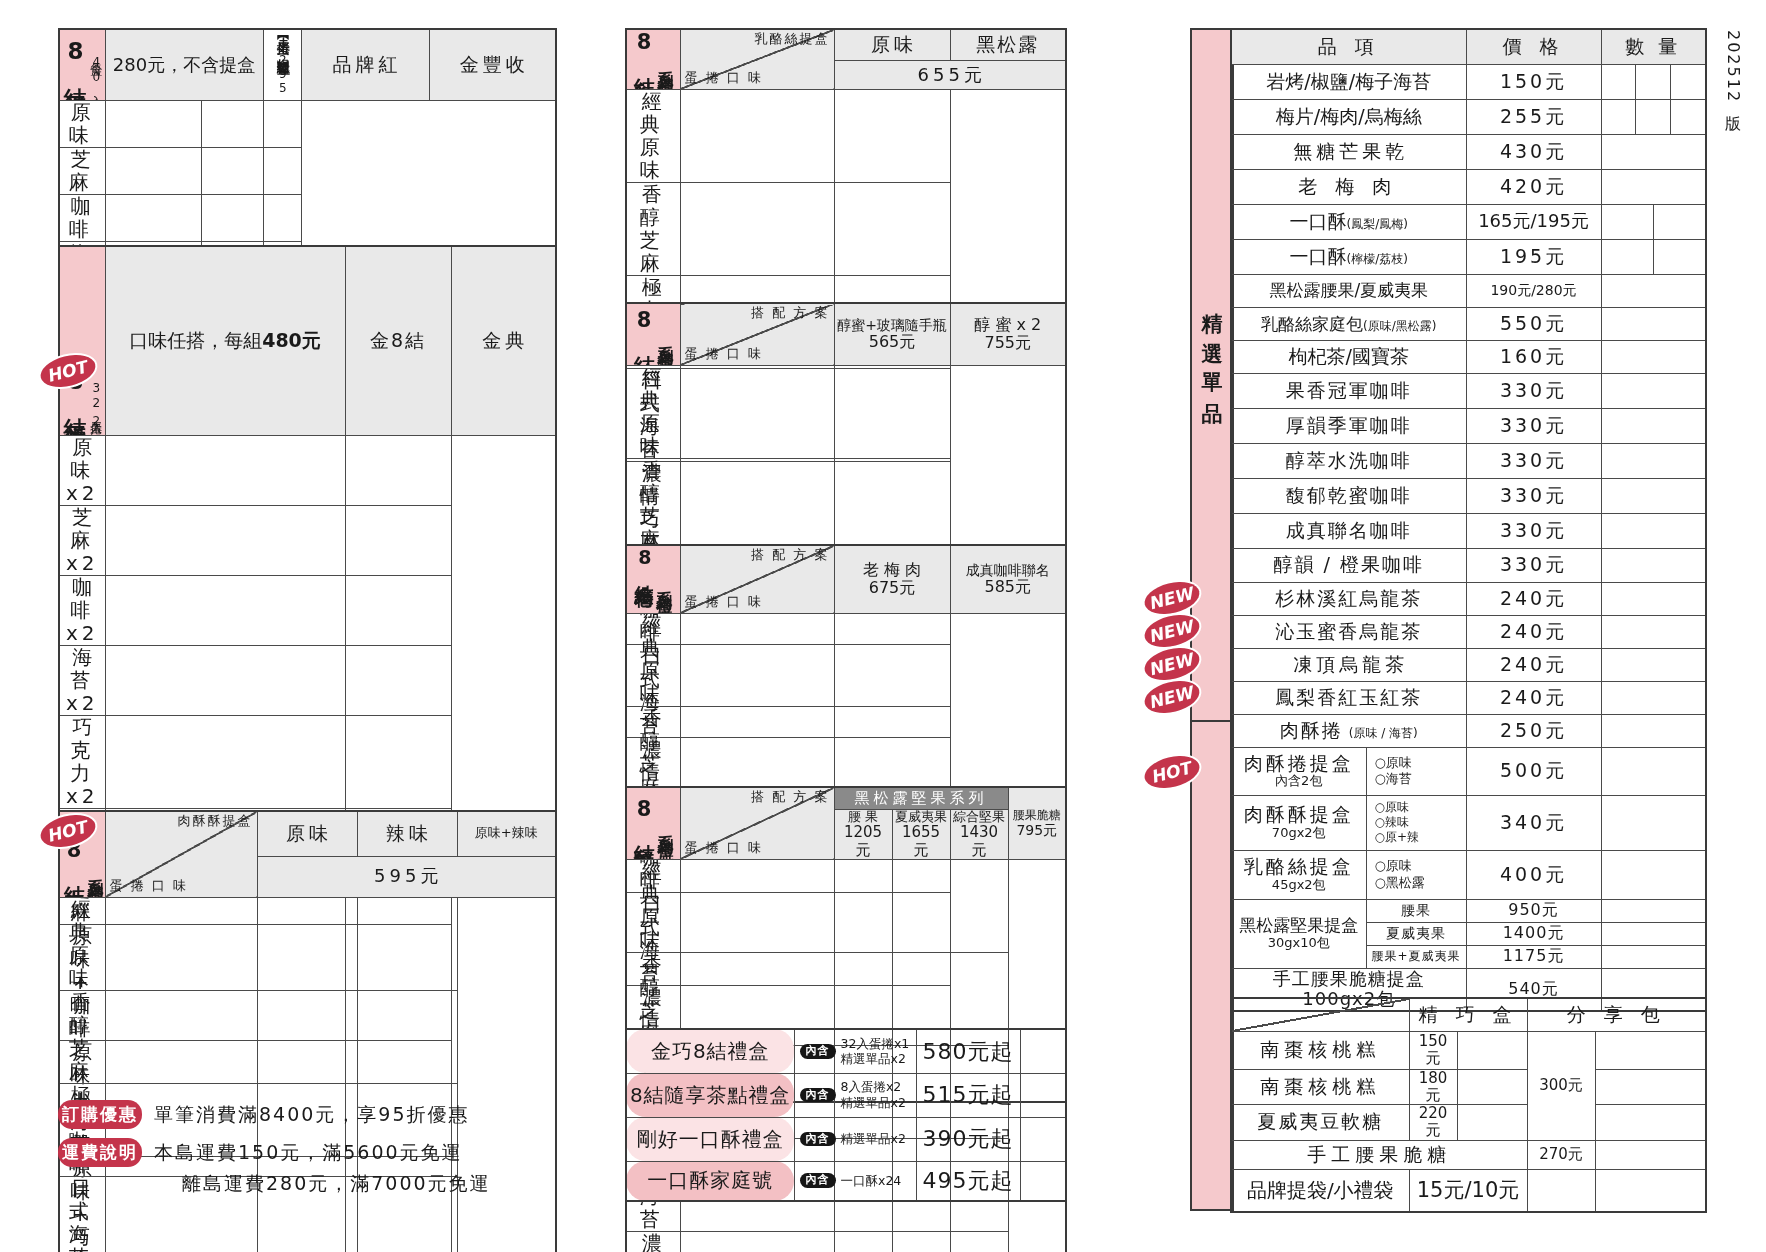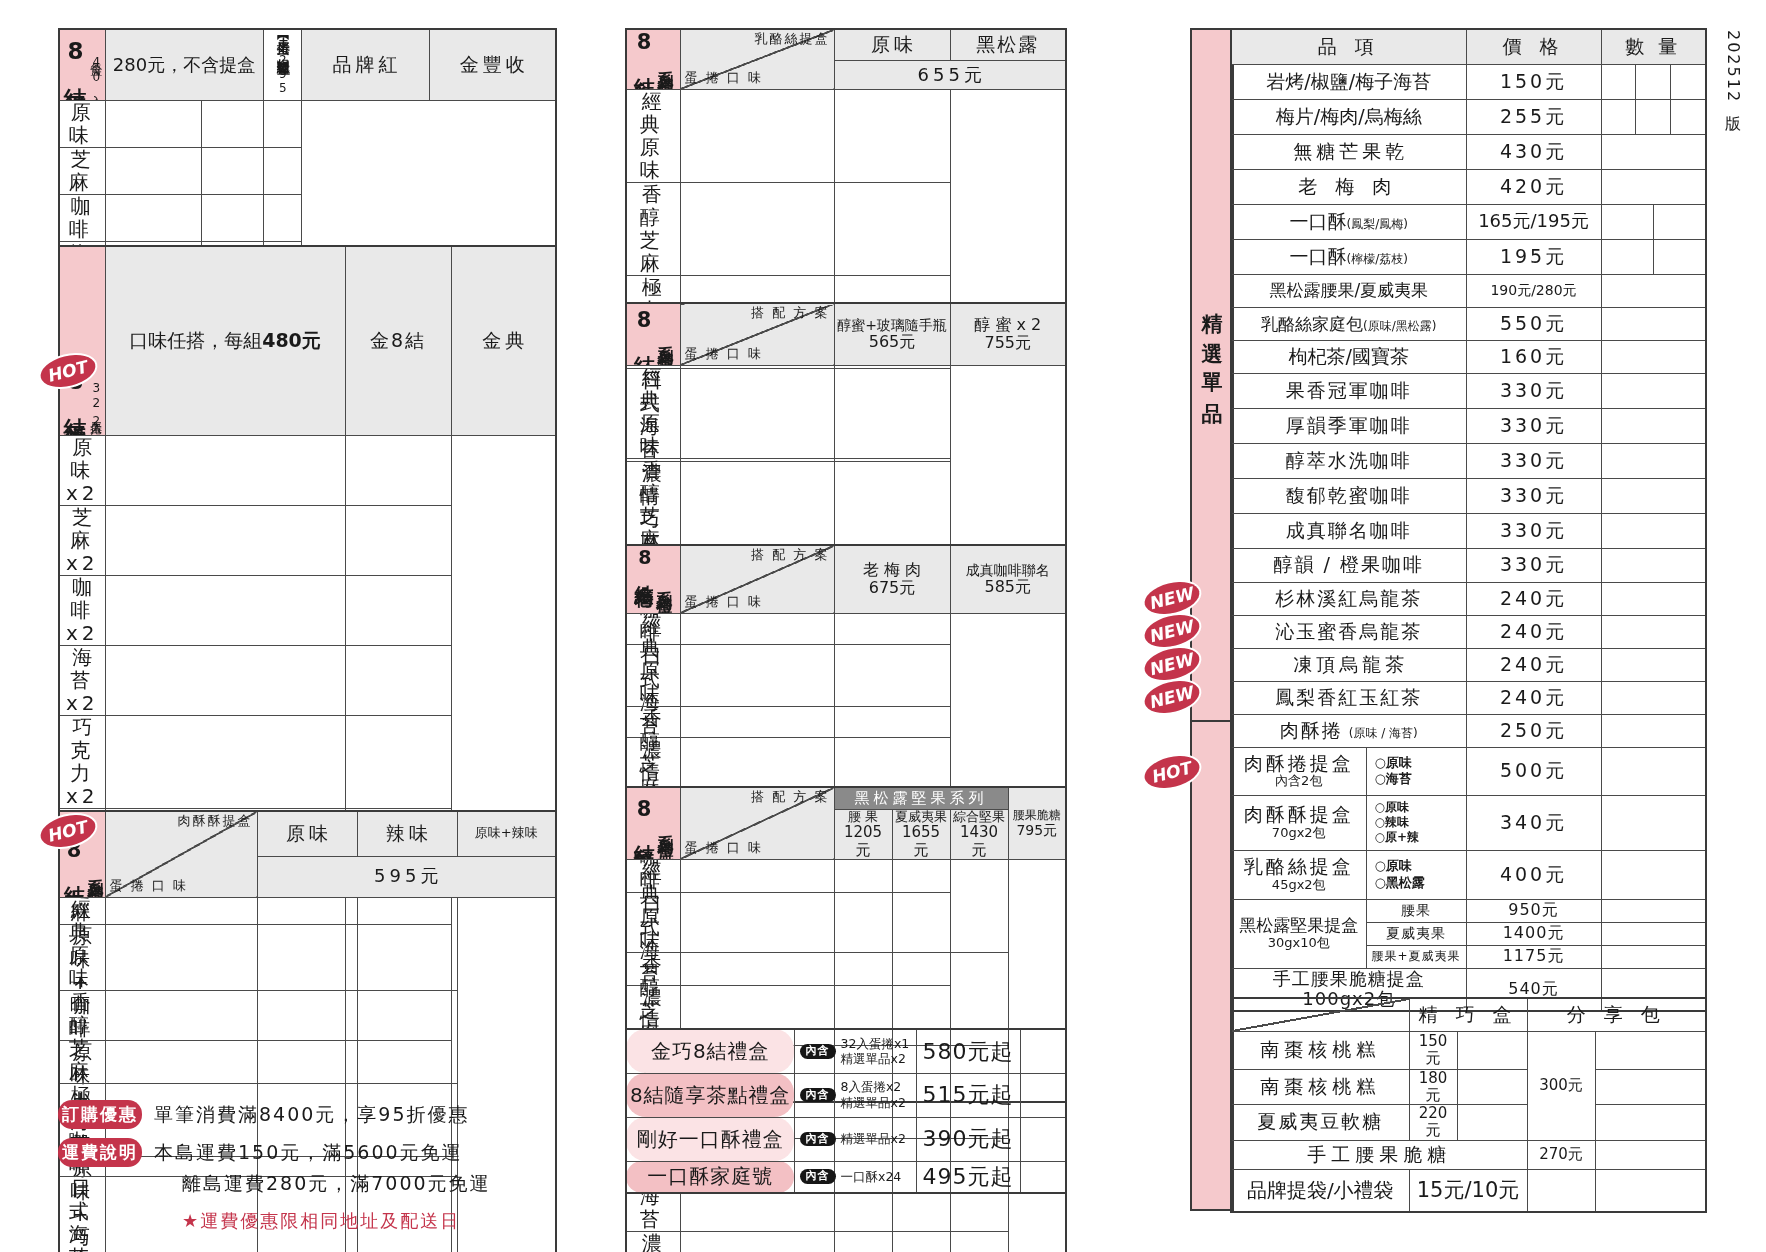--- a/index.html
+++ b/index.html
@@ -51,21 +51,21 @@
           font-weight:bold;letter-spacing:30px;z-index:2;}
   .iname{font-size:19px;}
   .iname .note{font-size:12px;}
   .iprice{font-size:19px;letter-spacing:3px;}
   .qty{position:relative;}
   .qs{position:absolute;inset:0;display:flex;}
   .qs i{flex:1;border-left:1px solid #4a4a4a;}
   .qs i:first-child{border-left:0;}
   .bname .bn{font-size:19px;letter-spacing:3px;}
   .bname .bs{font-size:13px;}
-  .bopts{font-size:13px;text-align:left;padding-left:8px;line-height:1.25;font-weight:bold;}
+  .bopts{font-size:13px;text-align:left;padding-left:8px;line-height:1.25;}
   .vn{font-size:14px;letter-spacing:1px;}
   .vp{font-size:16px;letter-spacing:1px;}
   .cname{font-size:18px;letter-spacing:1px;}
   
   .sdiag{position:relative;background-image:linear-gradient(to bottom right,transparent calc(50% - 1px),#4a4a4a calc(50% - 1px),#4a4a4a calc(50% + 1px),transparent calc(50% + 1px));}
   .sw-hd{font-size:19px;letter-spacing:6px;}
   .sw-name{font-size:19px;letter-spacing:5px;}
   .sw-p{font-size:15px;}
   
   .setname{font-size:20px;letter-spacing:1px;}
@@ -270,23 +270,20 @@
       <span class="pill">訂購優惠</span>
       <span>單筆消費滿8400元，享95折優惠</span>
     </div>
     <div class="row" style="margin-bottom:4px">
       <span class="pill">運費說明</span>
       <span>本島運費150元，滿5600元免運</span>
     </div>
     <div class="row indent" style="margin-bottom:12px">
       <span>離島運費280元，滿7000元免運</span>
     </div>
-    <div class="row indent">
-      <span class="rednote">★運費優惠限相同地址及配送日</span>
-    </div>
   </div>
 
   <table class="sec" style="left:625px;top:28px;width:440px;">
     <colgroup>
         <col style="width:54px">
         <col style="width:154px">
         <col style="width:116px">
         <col style="width:116px">
       </colgroup>
     <tbody>
@@ -579,21 +576,21 @@
               <span class="inh">內含</span>
               <span class="lines">
                 <span>精選單品x2</span>
                 <span></span>
               </span>
             </div>
         </td>
         <td class="setp">390元起</td>
         <td></td>
       </tr>
-        <tr style="height:32px">
+        <tr style="height:40px">
         <td class="setname pinkL" style="background: rgb(243, 192, 196);">一口酥家庭號</td>
         <td>
           <div class="setc">
               <span class="inh">內含</span>
               <span class="lines">
                 <span>一口酥x24</span>
                 <span></span>
               </span>
             </div>
         </td>

